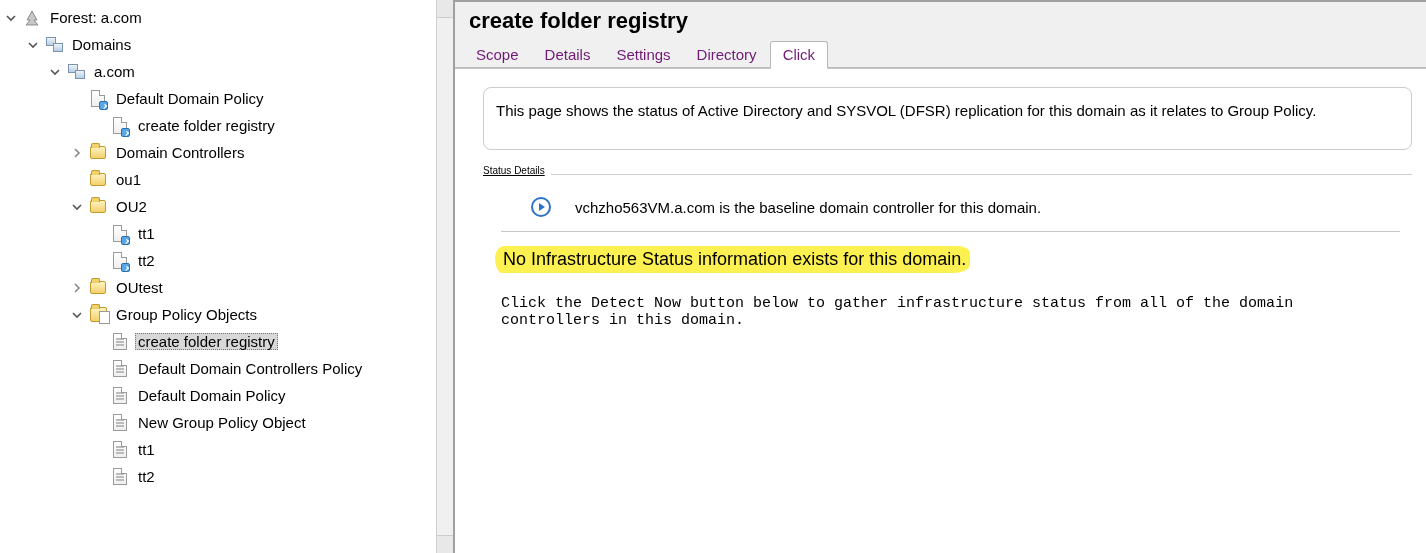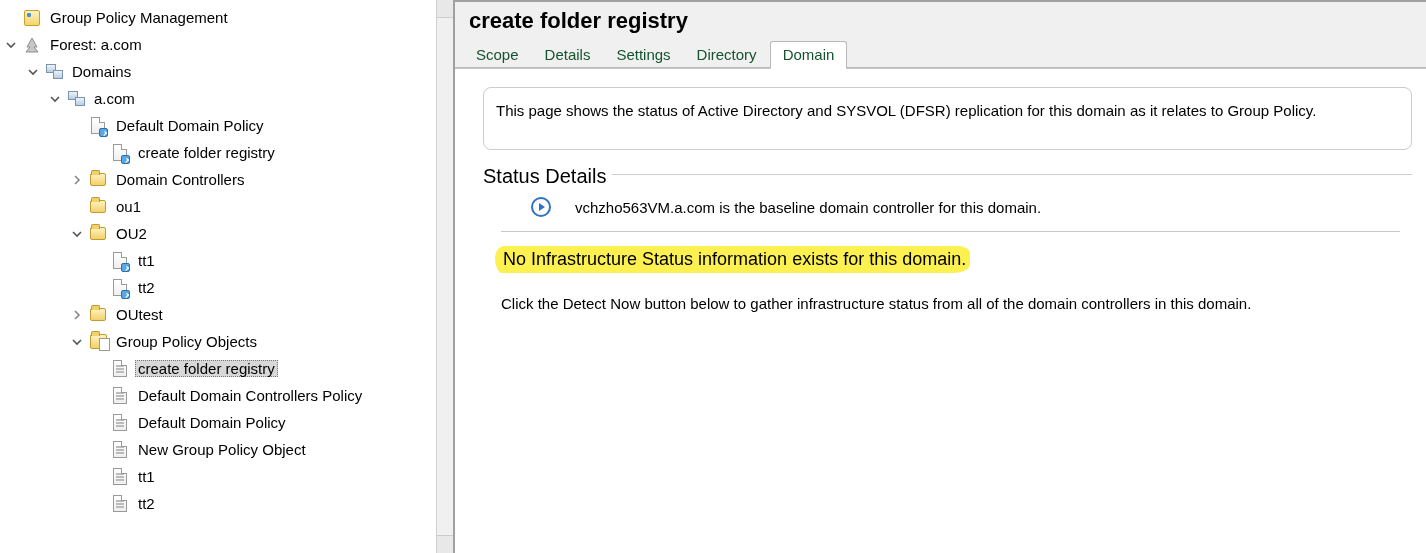--- a/index.html
+++ b/index.html
@@ -143,21 +143,21 @@
     content:"";position:absolute;left:0;right:0;bottom:0;height:1px;background:#b8b8b8;
   }
   .tab{
     padding:4px 12px 5px;
     font-size:15px;
     border:1px solid transparent;
     border-bottom:none;
     cursor:pointer;
     position:relative;
     z-index:1;
-    color:#14532d;
+    color:#701a75;
   }
   .tab.active{
     background:#fff;border-color:#b8b8b8;
     border-bottom:1px solid #fff;
     margin-bottom:-1px;
     border-radius:3px 3px 0 0;
   }
   .content-body{
     flex:1;background:#fff;padding:18px 14px 8px 28px;
   }
@@ -167,53 +167,46 @@
     margin-bottom:24px;
     font-size:15px;
   }
   .fieldset{
     border:1px solid #ccc;
     padding:18px 12px 14px 18px;
     position:relative;margin-bottom:8px;
     border-left:none;border-right:none;border-bottom:none;
   }
   .fieldset-legend{
-    position:absolute;top:-10px;left:0;background:#fff;padding:0 6px 0 0;font-size:20px;
+    position:absolute;top:-10px;left:0;background:#fff;padding:0 6px 0 0;font-size:10px;text-decoration:underline;
   }
   .baseline-row{display:flex;align-items:center;gap:24px;padding:4px 0 14px 30px;}
   .info-icon{
     width:20px;height:20px;border:2px solid #2d72c7;border-radius:50%;position:relative;flex-shrink:0;
   }
   .info-icon::after{content:"";position:absolute;left:6px;top:4px;border-left:6px solid #2d72c7;border-top:4px solid transparent;border-bottom:4px solid transparent;}
   .divider{height:1px;background:#c8c8c8;margin:0 0 0 0;}
   .highlight-row{
     background:#fcf151;
     display:inline-block;
     padding:3px 4px 3px 8px;
     margin:14px 0 8px -6px;
     font-size:18px;
     border-radius:10px 14px 18px 8px / 14px 8px 10px 16px;
   }
-  .instr{font-size:15px;margin-top:14px;}
+  .instr{font-size:15px;margin-top:14px;font-family:Liberation Mono, monospace;}
 </style>
 </head>
 <body>
 
 <div class="app">
 
   <div class="tree-panel">
     <div class="tree">
 
-      <div class="node lv0">
-        <span class="toggle blank"></span>
-        <span class="icon">
-            <span class="ico-gpm"></span>
-          </span>
-        <span class="label">Group Policy Management</span>
-      </div>
 
       <div class="node lv0">
         <span class="toggle">
           <svg width="10" height="10" viewBox="0 0 10 10">
               <path d="M1 3 L5 7 L9 3" fill="none" stroke="#555" stroke-width="1.6"></path>
             </svg>
         </span>
         <span class="icon">
           <svg class="ico-forest" viewBox="0 0 16 16">
               <path d="M8 1 L13 10 H10 L14 15 H2 L6 10 H3 Z" fill="#c7c7c7" stroke="#7a7a7a" stroke-width="0.8"></path>
@@ -396,21 +389,21 @@
   </div>
 
   <div class="content-panel">
     <div class="header-bar">
       <div class="header-title">create folder registry</div>
       <div class="tabs">
         <div class="tab">Scope</div>
         <div class="tab">Details</div>
         <div class="tab">Settings</div>
         <div class="tab">Directory</div>
-        <div class="tab active">Domain</div>
+        <div class="tab active">Click</div>
       </div>
     </div>
 
     <div class="content-body">
       <div class="info-box">
         <span>This page shows the status of Active Directory and SYSVOL (DFSR) replication for this domain as it relates to Group Policy.</span>
       </div>
 
       <div class="fieldset">
         <span class="fieldset-legend">Status Details</span>

